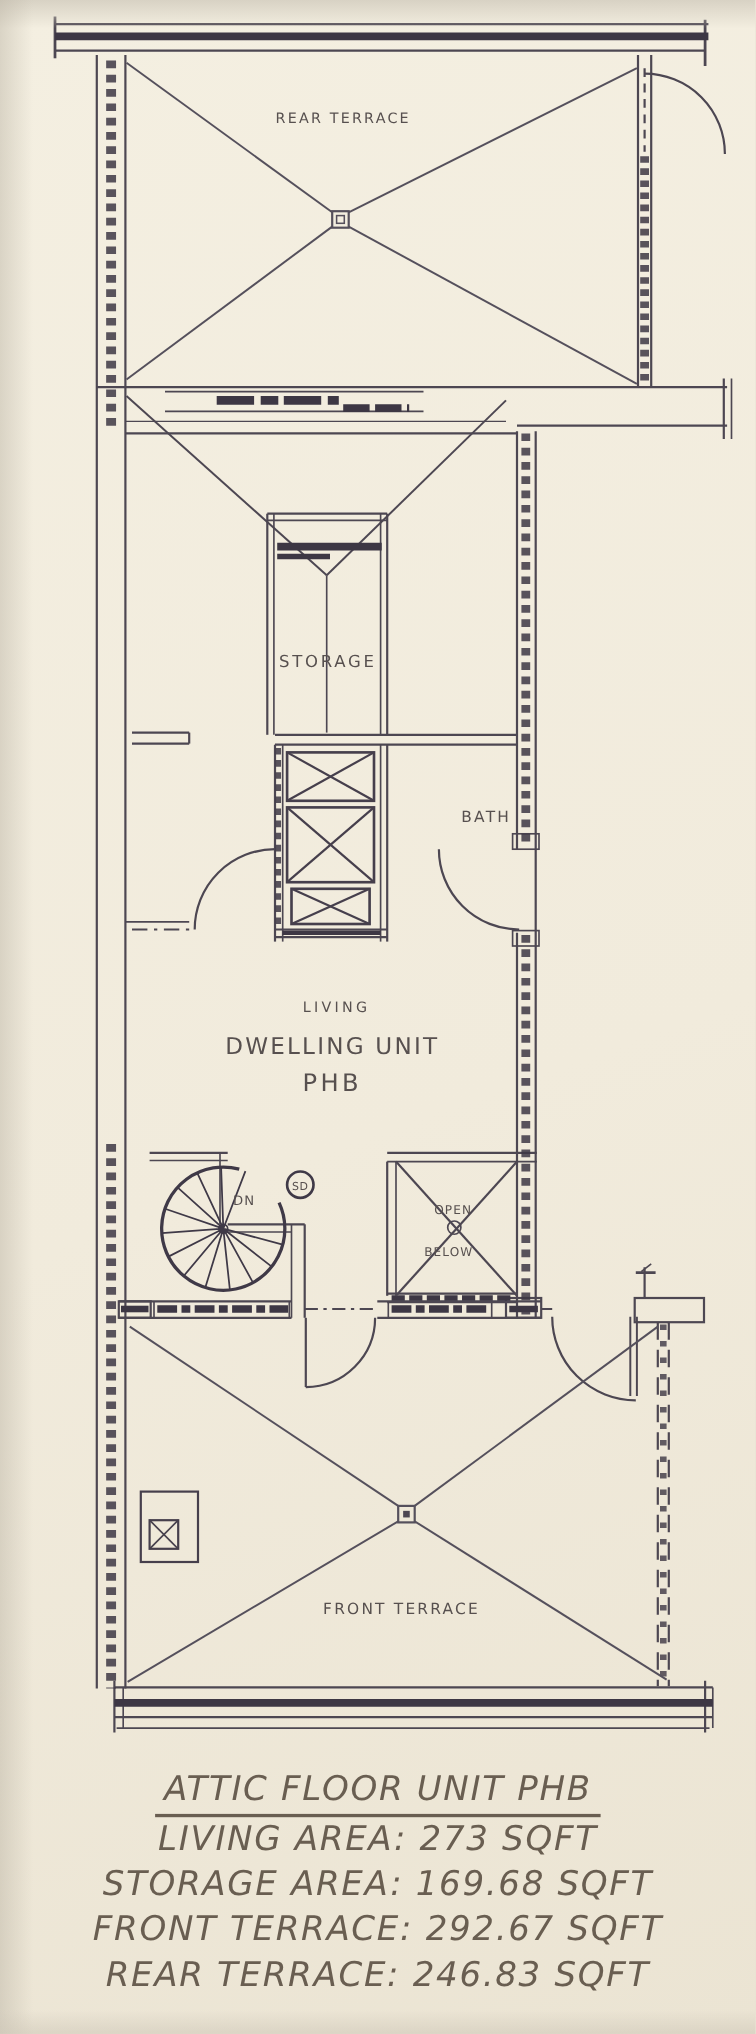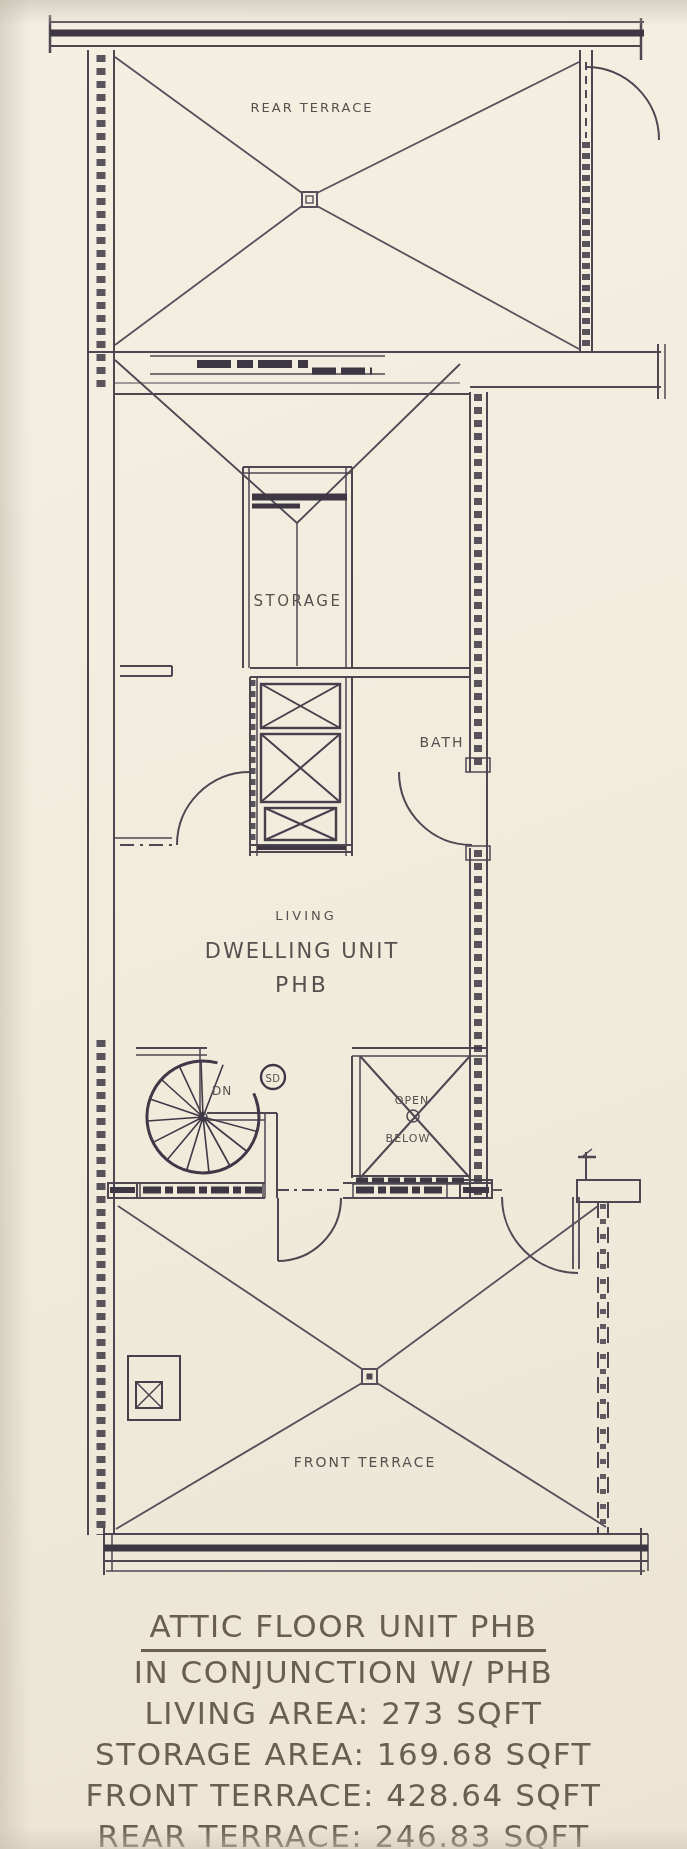--- a/index.html
+++ b/index.html
@@ -12,21 +12,21 @@
   .shade-top{position:absolute;left:0;top:0;right:0;height:26px;
         background:linear-gradient(#d8d2c4,rgba(216,210,196,0));pointer-events:none;}
   .shade-left{position:absolute;left:0;top:0;bottom:0;width:30px;
         background:linear-gradient(90deg,rgba(186,179,164,.45),rgba(186,179,164,0));pointer-events:none;}
   .shade-bottom{position:absolute;left:0;bottom:0;right:0;height:22px;
         background:linear-gradient(rgba(205,198,183,0),rgba(205,198,183,.55));pointer-events:none;}
   svg.plan{position:absolute;left:0;top:0;}
   svg text{fill:var(--txt);}
   .room-label{font-size:13px;letter-spacing:2px;}
   .titleblock{position:absolute;left:0;right:0;top:1606px;text-align:center;color:var(--title);}
-  .titleblock .ln{font-size:31px;letter-spacing:1.5px;line-height:41px;white-space:nowrap;}
+  .titleblock .ln{font-size:31px;letter-spacing:1.5px;line-height:41px;white-space:nowrap;font-style:italic;}
   .titleblock .ln.first span{display:inline-block;border-bottom:3px solid var(--title);padding:0 8px 2px;}
 </style>
 </head>
 <body>
 
 <div class="page">
 
   <svg class="plan" width="687" height="1600" viewBox="0 0 687 1600">
 
     <g stroke="#4d4752" stroke-width="2" fill="none" stroke-linecap="butt">
@@ -229,23 +229,22 @@
       <text x="302" y="992" text-anchor="middle" font-size="22" letter-spacing="3">PHB</text>
       <text x="222" y="1095" text-anchor="middle" font-size="12" letter-spacing="1">DN</text>
       <text x="412" y="1104" text-anchor="middle" font-size="11" letter-spacing="1">OPEN</text>
       <text x="408" y="1142" text-anchor="middle" font-size="11" letter-spacing="1">BELOW</text>
       <text x="365" y="1467" text-anchor="middle" font-size="14" letter-spacing="2">FRONT TERRACE</text>
     </g>
   </svg>
 
   <div class="titleblock">
     <div class="ln first"><span>ATTIC FLOOR UNIT PHB</span></div>
-    <div class="ln">IN CONJUNCTION W/ PHB</div>
     <div class="ln">LIVING AREA: 273 SQFT</div>
     <div class="ln">STORAGE AREA: 169.68 SQFT</div>
-    <div class="ln">FRONT TERRACE: 428.64 SQFT</div>
+    <div class="ln">FRONT TERRACE: 292.67 SQFT</div>
     <div class="ln">REAR TERRACE: 246.83 SQFT</div>
   </div>
 
   <div class="shade-top"></div>
   <div class="shade-left"></div>
   <div class="shade-bottom"></div>
 </div>
 
 </body></html>

